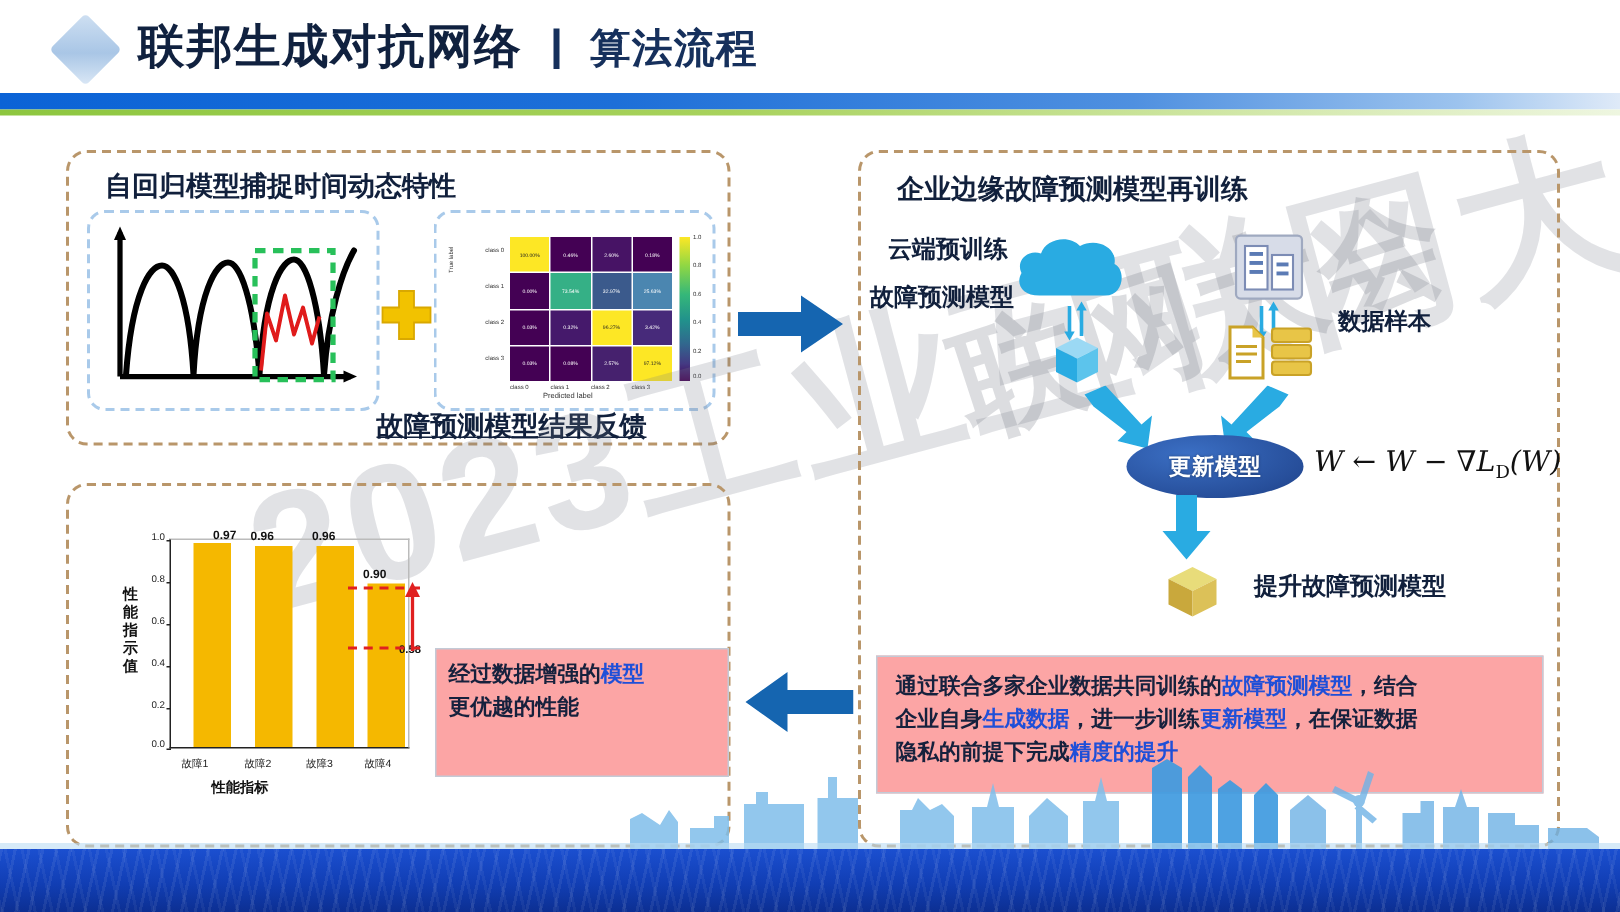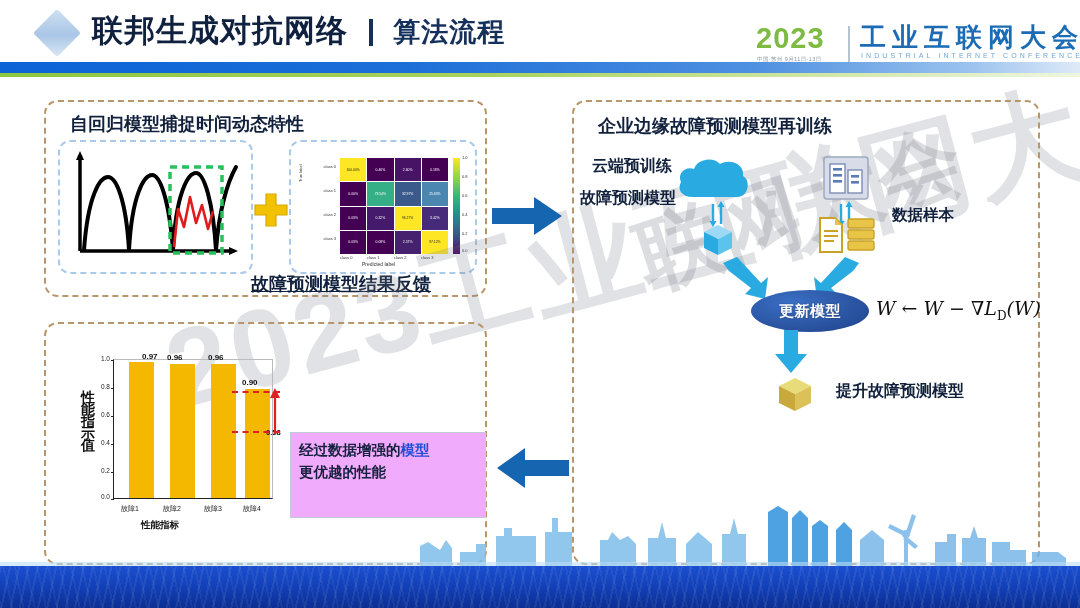--- a/index.html
+++ b/index.html
@@ -128,31 +128,31 @@
   .bar {
     position:absolute; bottom:0; width:25px; background:#F5B800;
   }
   .bar-val {
     position:absolute; font-size:8px; font-weight:bold; color:#111; white-space:nowrap;
   }
   .ytick { position:absolute; left:-22px; font-size:6.5px; color:#222; width:18px; text-align:right; }
   .ytickmark { position:absolute; left:-3px; width:3px; height:1px; background:#222; }
   .xtick { position:absolute; top:144px; font-size:7px; color:#222; white-space:nowrap; text-align:center; width:42px; }
   .ylabel {
-    position:absolute; left:18px; top:46px; font-size:14px; font-weight:bold;
-    color:#111; width:12px; line-height:12px; text-align:left;
+    position:absolute; left:18px; top:46px; font-size:10px; font-weight:bold;
+    color:#111; width:12px; line-height:12px; text-align:center;
   }
   .xlabel {
     position:absolute; left:78px; top:174px; font-size:9.5px; font-weight:bold; color:#111;
     white-space:nowrap;
   }
   .dash-red { position:absolute; height:0; border-top:2px dashed #e02020; }
 
   .txtbox {
-    position:absolute; background:#f0abfc; border:1px solid #c3cad6;
+    position:absolute; background:#fca5a5; border:1px solid #c3cad6;
   }
   .txtbox p {
     font-size:14.5px; font-weight:bold; color:#16213d; line-height:22px;
     white-space:nowrap;
   }
   .hl { color:#1f4fd8; }
 
   
   .r-label { position:absolute; font-size:16px; font-weight:bold; color:#11203c; white-space:nowrap; }
   .r-text  { position:absolute; font-size:15.5px; font-weight:bold; color:#11203c; line-height:25px; white-space:nowrap; }
@@ -219,28 +219,20 @@
 <div class="slide">
 
   <div class="header">
     <div class="hdr-diamond"></div>
     <div class="hdr-title">
       <span>联邦生成对抗网络</span>
       <span class="hdr-sep"></span>
       <span class="hdr-sub">算法流程</span>
     </div>
 
-    <div class="logo">
-      <div class="logo-year">2023</div>
-      <div class="logo-date">中国·苏州  9月11日-13日</div>
-      <div class="logo-vline"></div>
-      <div class="logo-main">工业互联网大会</div>
-      <div class="logo-en">INDUSTRIAL INTERNET CONFERENCE</div>
-      <div class="logo-cn">数实融合  数智赋能——高质量推进新型工业化</div>
-    </div>
   </div>
   <div class="bar-blue"></div>
   <div class="bar-green"></div>
 
   <div class="panel panel-tl">
     <div class="panel-title" style="left:24px; top:10px;font-family:Liberation Serif, serif;">自回归模型捕捉时间动态特性</div>
   </div>
 
   <div class="inner-dashed" style="left:58px; top:140px; width:195px; height:134px;"></div>
   <div class="inner-dashed" style="left:289px; top:140px; width:188px; height:134px;"></div>
@@ -452,20 +444,31 @@
   </svg>
 
   <svg class="cube-gold" viewBox="0 0 38 40">
     <path d="M3 12 L19 4 L35 12 L19 20 Z" fill="#E8DC7A"></path>
     <path d="M3 12 L19 20 L19 37 L3 29 Z" fill="#C9A83C"></path>
     <path d="M35 12 L19 20 L19 37 L35 29 Z" fill="#DCC158"></path>
   </svg>
 
   <div class="r-improve">提升故障预测模型</div>
 
+  <div class="txtbox" style="left:584px; top:437px; width:445px; height:92px;">
+    <p style="margin:9px 0 0 12px;">
+      <span>通过联合多家企业数据共同训练的</span><span class="hl">故障预测模型</span><span>，结合</span>
+    </p>
+    <p style="margin:0 0 0 12px;">
+      <span>企业自身</span><span class="hl">生成数据</span><span>，进一步训练</span><span class="hl">更新模型</span><span>，在保证数据</span>
+    </p>
+    <p style="margin:0 0 0 12px;">
+      <span>隐私的前提下完成</span><span class="hl">精度的提升</span>
+    </p>
+  </div>
 
   <svg class="skyline" viewBox="0 0 1080 60" preserveAspectRatio="none">
     <g fill="#7FBEEA" opacity="0.85">
       <path d="M420 60 L420 40 L428 36 L440 44 L446 34 L452 42 L452 60 Z"></path>
       <path d="M460 60 L460 46 L476 46 L476 38 L486 38 L486 60 Z"></path>
       <path d="M496 60 L496 30 L504 30 L504 22 L512 22 L512 30 L536 30 L536 60 Z"></path>
       <path d="M545 60 L545 26 L552 26 L552 12 L558 12 L558 26 L572 26 L572 60 Z"></path>
       <path d="M600 60 L600 34 L608 34 L612 26 L620 34 L628 30 L636 38 L636 60 Z"></path>
       <path d="M648 60 L648 32 L658 32 L662 16 L666 32 L676 32 L676 60 Z"></path>
       <path d="M686 60 L686 38 L698 26 L712 38 L712 60 Z"></path>

